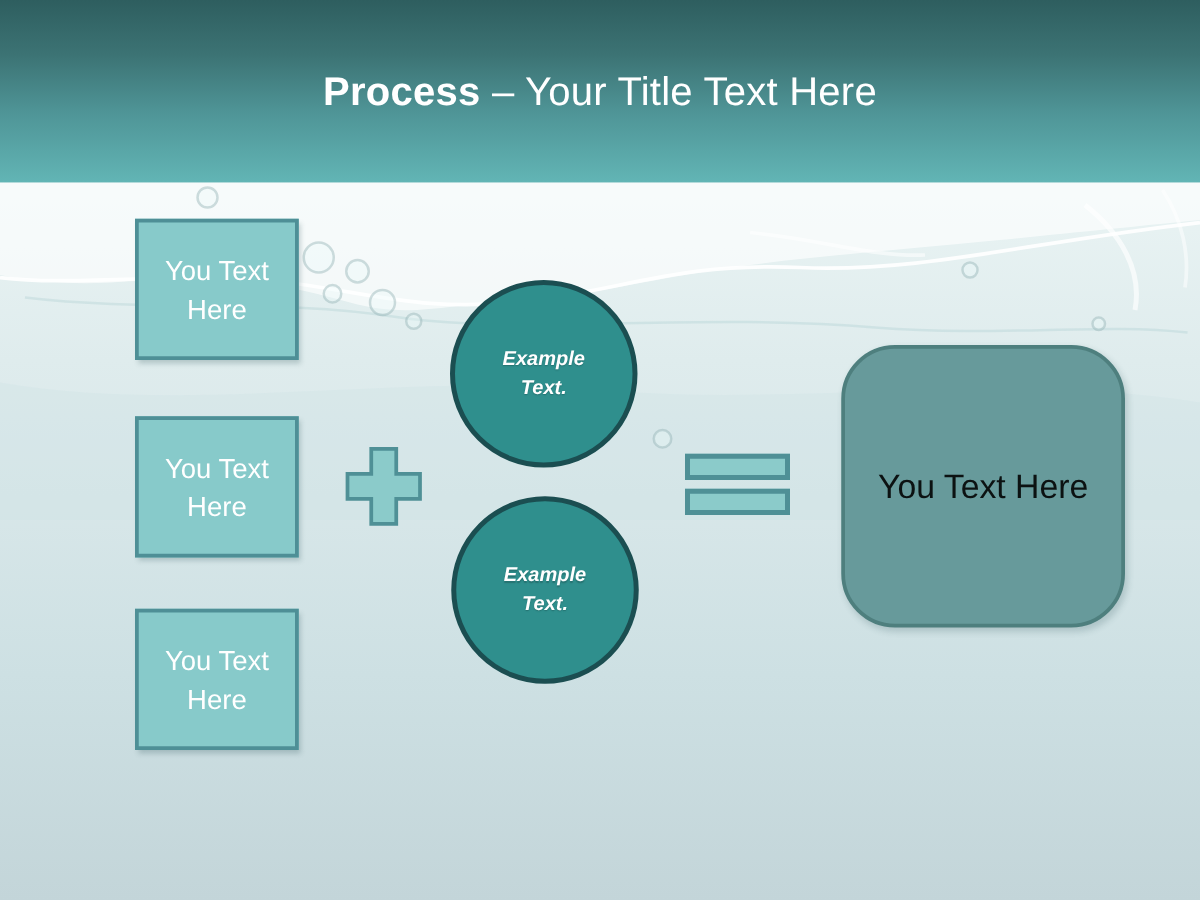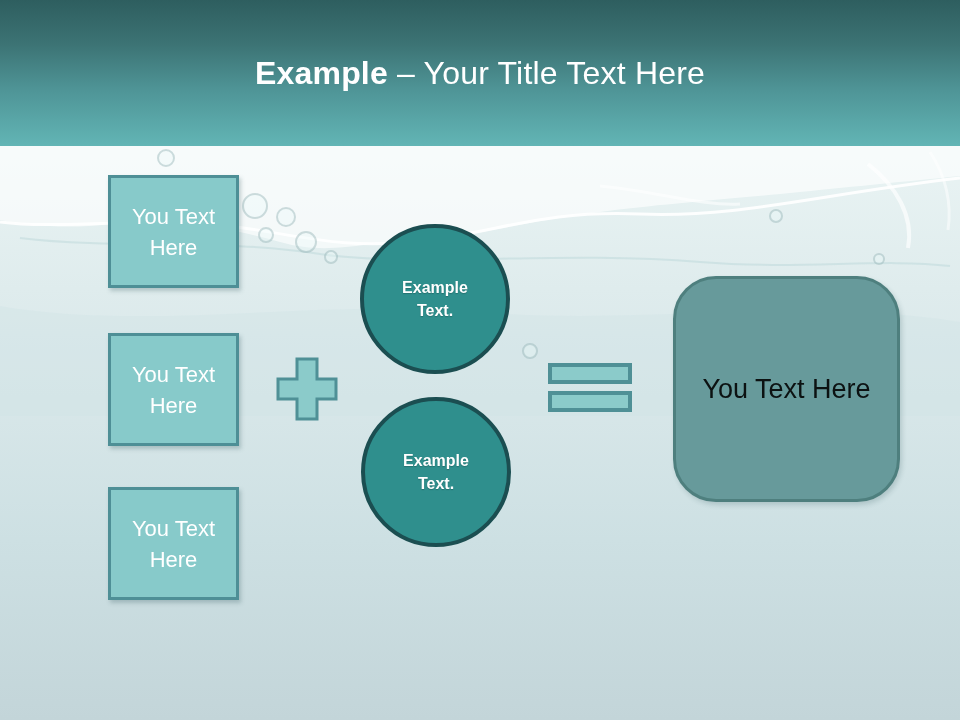--- a/index.html
+++ b/index.html
@@ -106,20 +106,21 @@
     justify-content: center;
     text-align: center;
   }
   #circle1 { left: 360px; top: 224px; }
   #circle2 { left: 361px; top: 397px; }
   .example-circle .lbl {
     width: 86px;
     color: #ffffff;
     font-size: 16px;
     font-weight: bold;
+    font-style: italic;
     line-height: 23px;
     text-shadow: 0 1px 1px rgba(20,60,60,0.35);
   }
 
   
   .result-box {
     position: absolute;
     left: 673px; top: 276px;
     width: 227px; height: 226px;
     box-sizing: border-box;
@@ -138,21 +139,21 @@
     white-space: nowrap;
   }
 </style>
 </head>
 <body>
 
 <div class="slide">
 
   <div class="header">
     <div class="title">
-      <span class="bold">Example</span>
+      <span class="bold">Process</span>
       <span>– Your Title Text Here</span>
     </div>
   </div>
 
   <svg class="water" viewBox="0 0 960 270" xmlns="http://www.w3.org/2000/svg">
 
     <path d="M0 0 H960 V30 C900 36 860 40 800 46 C720 54 660 58 600 66 C520 76 470 92 420 94 C360 96 330 110 280 96 C230 82 170 70 110 78 C70 83 30 80 0 74 Z" fill="rgba(255,255,255,0.62)"></path>
 
     <path d="M0 76 C60 84 150 70 230 80 C300 89 340 104 420 95 C500 86 540 64 640 68 C740 72 820 48 960 32" stroke="rgba(255,255,255,0.9)" stroke-width="3" fill="none"></path>
     <path d="M20 92 C120 104 220 92 320 108 C420 122 560 104 700 116 C800 124 880 112 950 120" stroke="rgba(185,212,214,0.45)" stroke-width="2" fill="none"></path>

